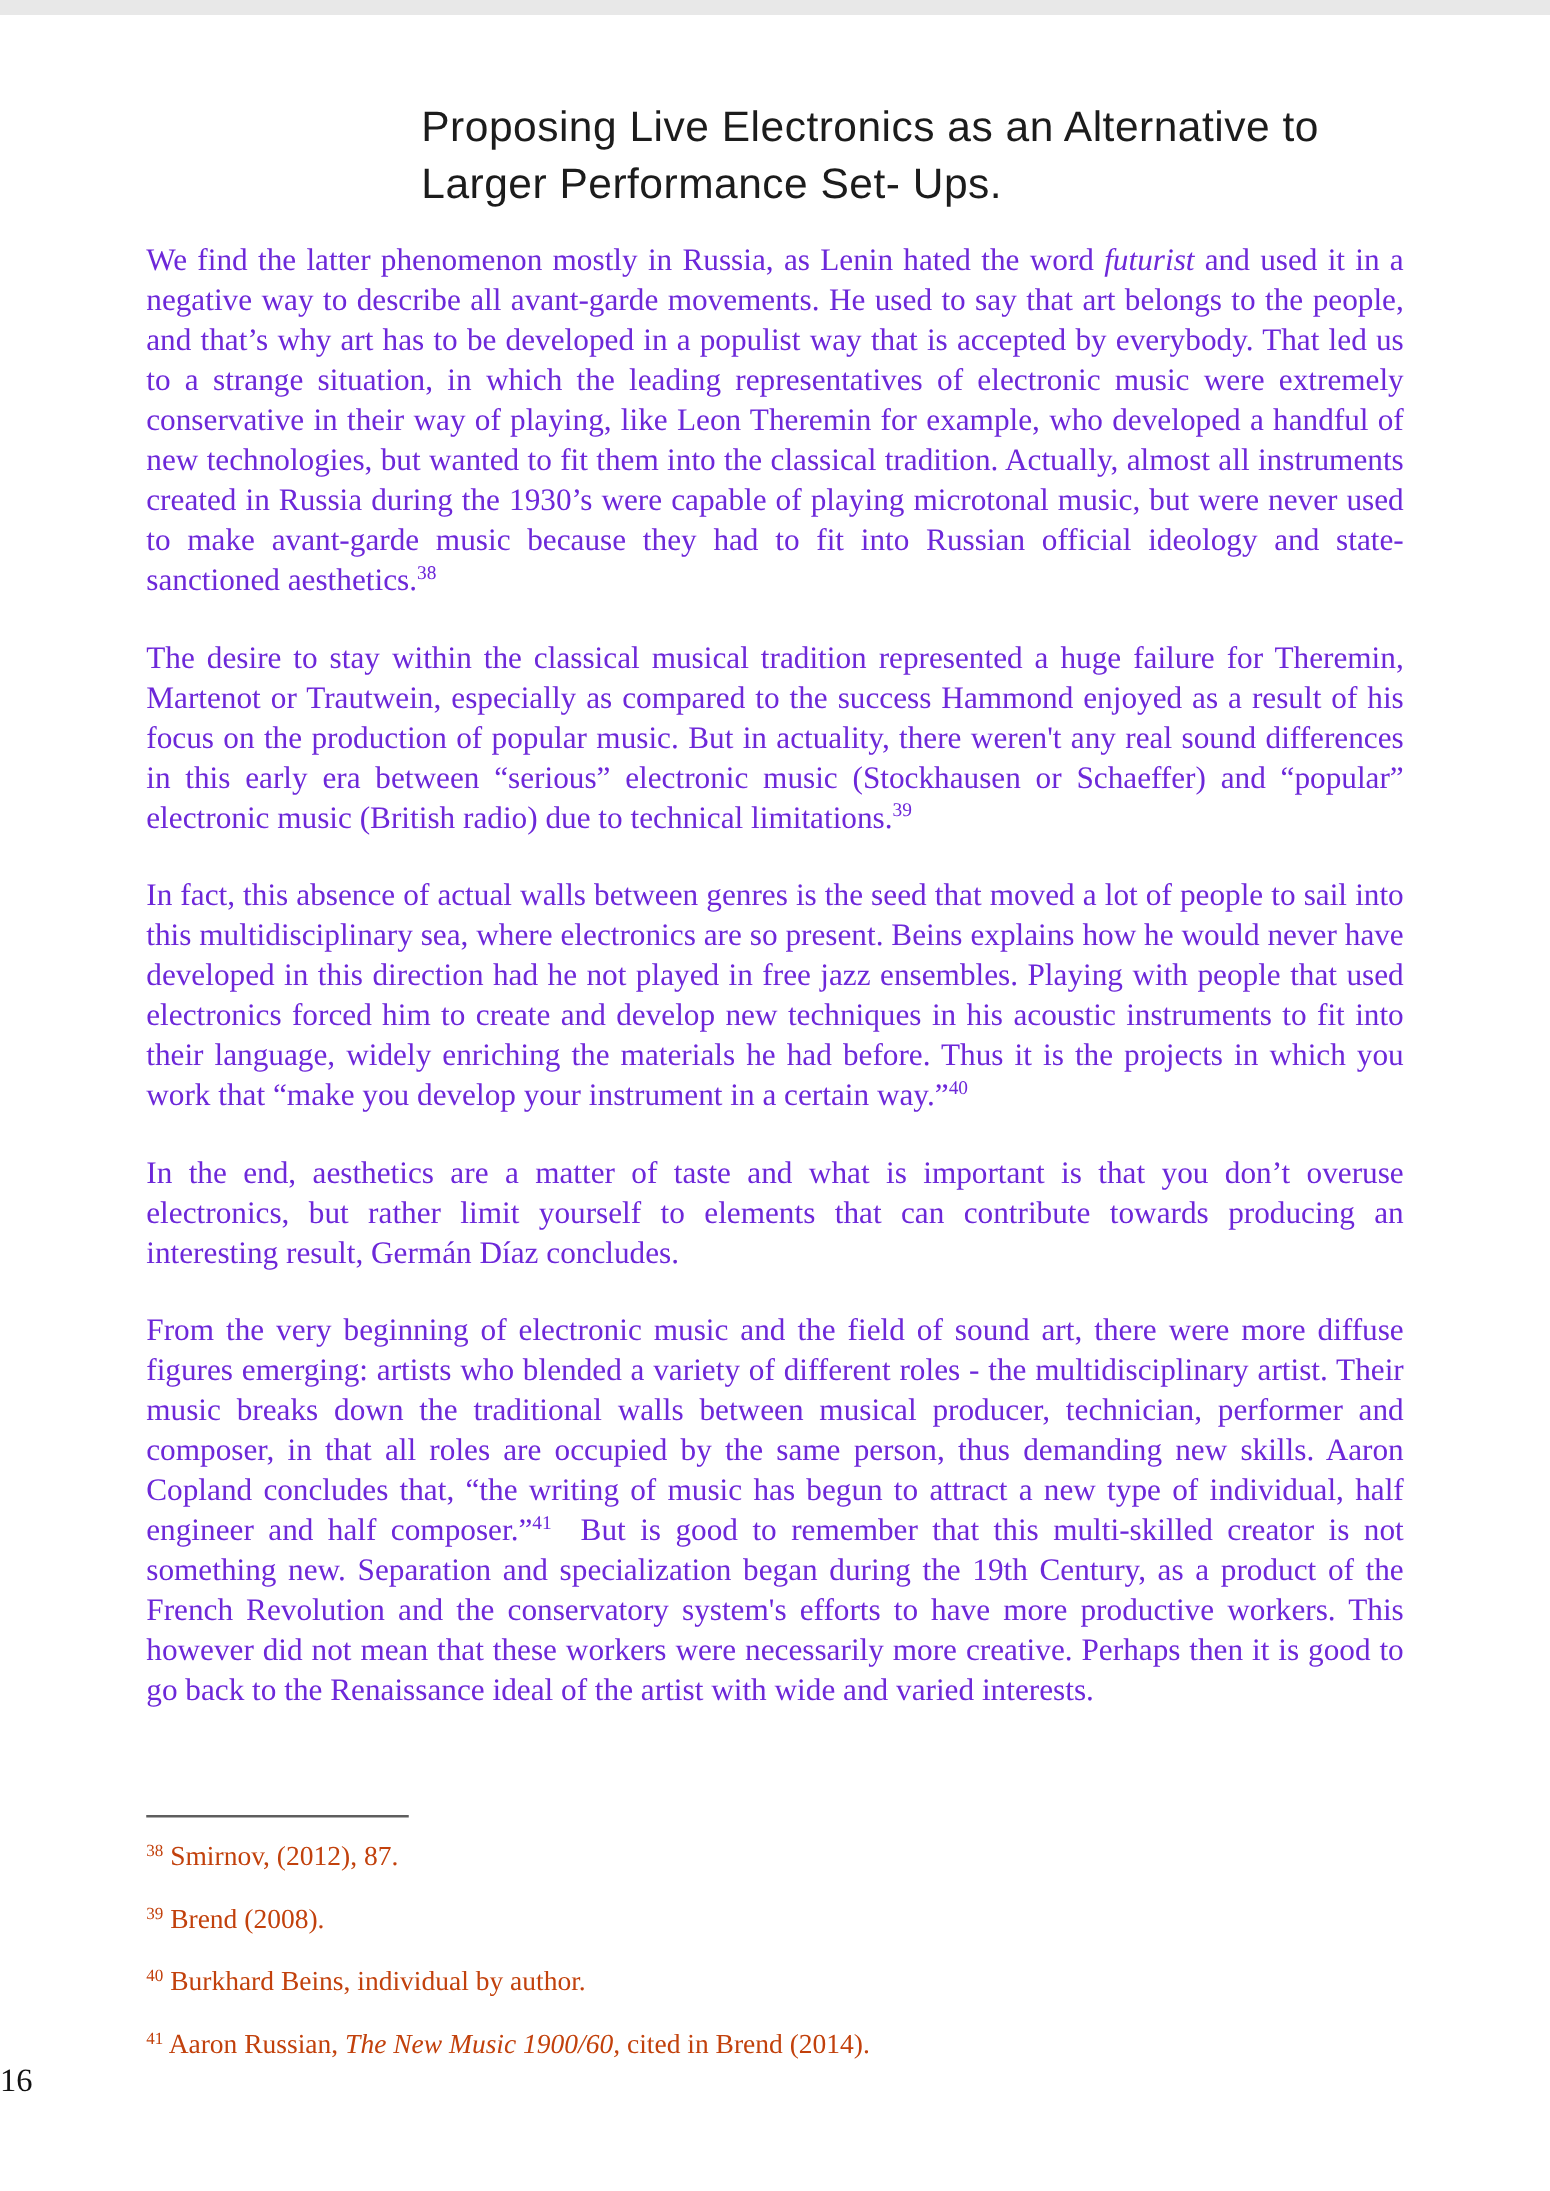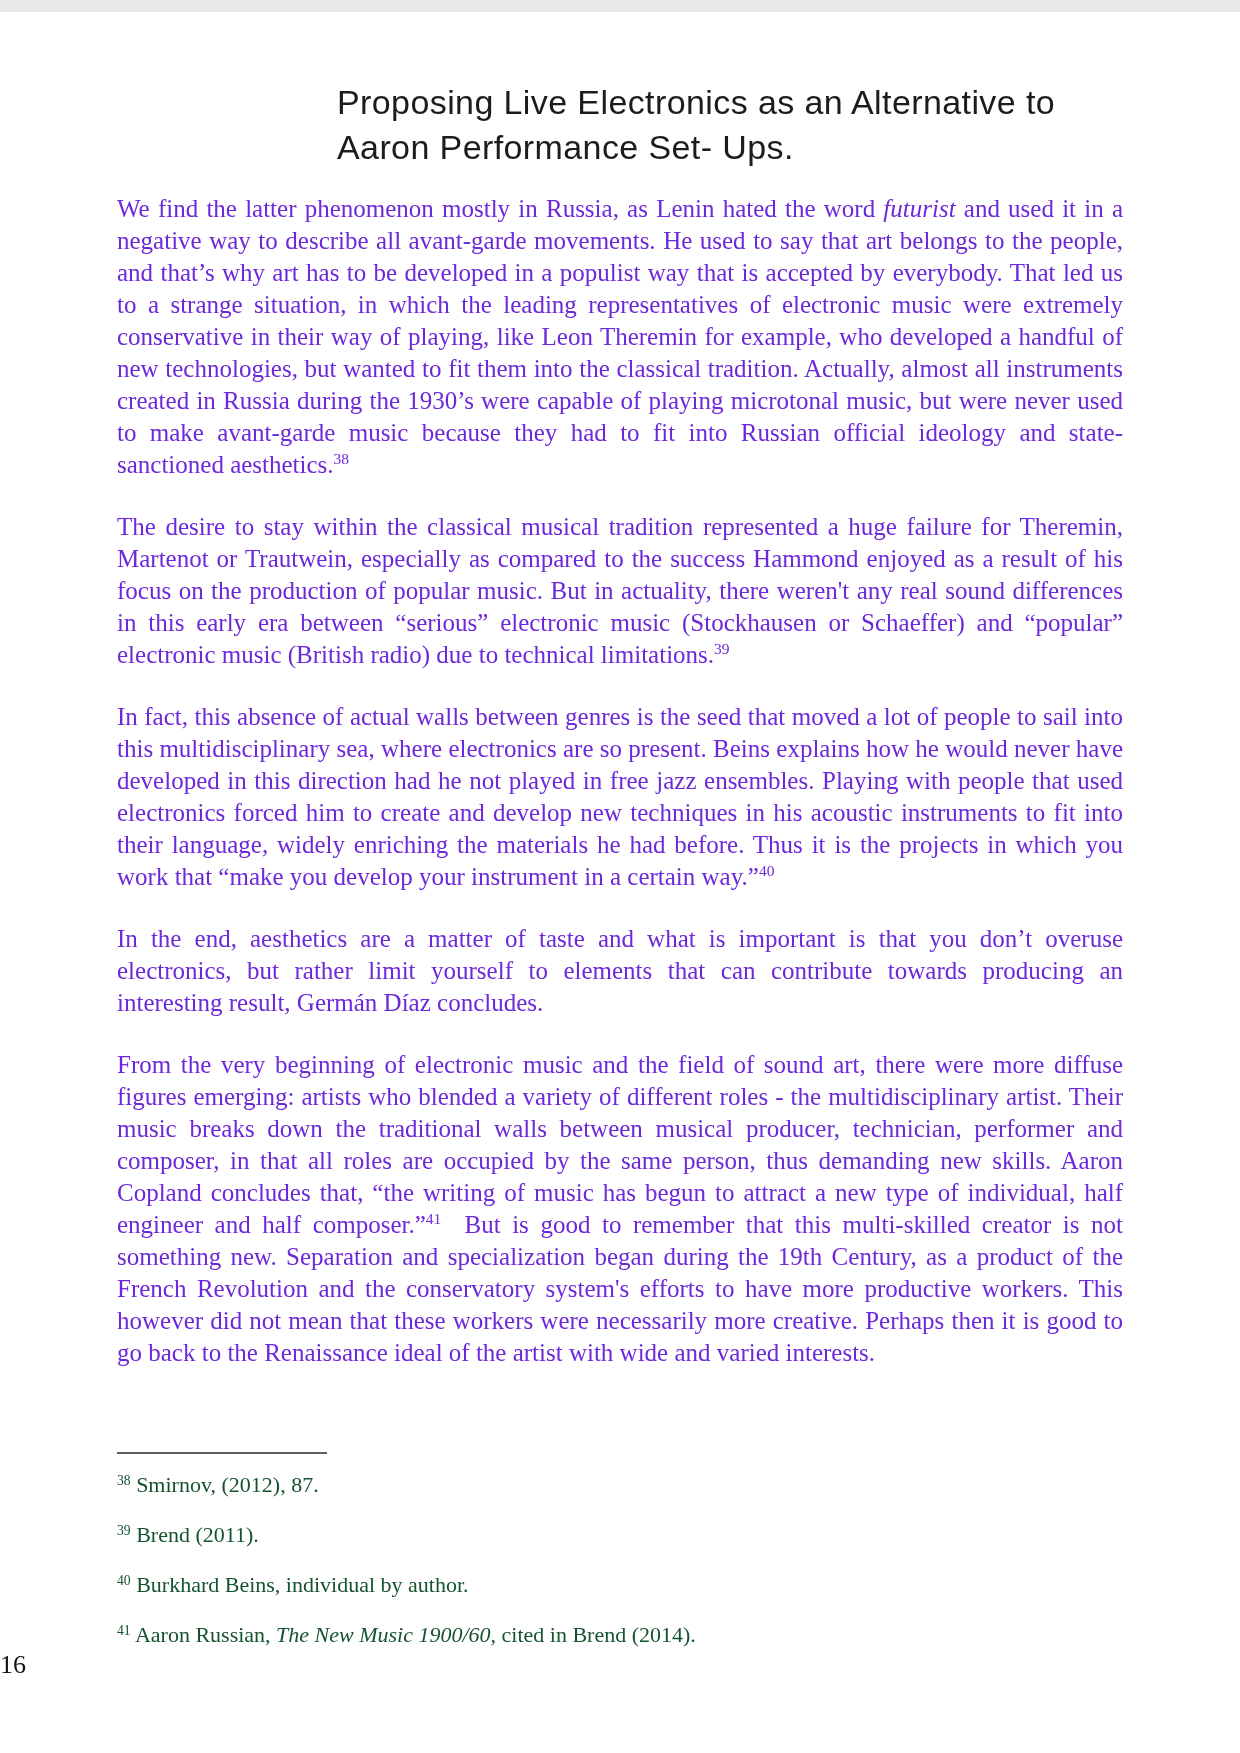--- a/index.html
+++ b/index.html
@@ -54,57 +54,57 @@
   .footnote-rule {
     width: 210px;
     height: 0;
     border-top: 2px solid #5e5e5e;
     margin: 0 0 17px 0;
   }
   .footnote {
     font-family: "Liberation Serif", serif;
     font-size: 22px;
     line-height: 28px;
-    color: #14532d;
+    color: #c2410c;
     margin: 0 0 22px 0;
   }
   .page-number {
     position: absolute;
     left: 0;
     top: 1638px;
     width: 1240px;
     text-align: left;
     font-family: "Liberation Serif", serif;
     font-size: 26px;
     color: #121212;
   }
 </style>
 </head>
 <body>
 
 <div class="page">
 
   <div class="title-block">
     <div>Proposing Live Electronics as an Alternative to</div>
-    <div>Aaron Performance Set- Ups.</div>
+    <div>Larger Performance Set- Ups.</div>
   </div>
 
   <div class="body-text">
       <p><span>We find the latter phenomenon mostly in Russia, as Lenin hated the word </span><span class="it">futurist</span><span> and used it in a negative way to describe all avant-garde movements. He used to say that art belongs to the people, and that’s why art has to be developed in a populist way that is accepted by everybody. That led us to a strange situation, in which the leading representatives of electronic music were extremely conservative in their way of playing, like Leon Theremin for example, who developed a handful of new technologies, but wanted to fit them into the classical tradition. Actually, almost all instruments created in Russia during the 1930’s were capable of playing microtonal music, but were never used to make avant-garde music because they had to fit into Russian official ideology and state-sanctioned aesthetics.</span><sup>38</sup></p>
       <p><span>The desire to stay within the classical musical tradition represented a huge failure for Theremin, Martenot or Trautwein, especially as compared to the success Hammond enjoyed as a result of his focus on the production of popular music. But in actuality, there weren't any real sound differences in this early era between “serious” electronic music (Stockhausen or Schaeffer) and “popular” electronic music (British radio) due to technical limitations.</span><sup>39</sup></p>
       <p><span>In fact, this absence of actual walls between genres is the seed that moved a lot of people to sail into this multidisciplinary sea, where electronics are so present. Beins explains how he would never have developed in this direction had he not played in free jazz ensembles. Playing with people that used electronics forced him to create and develop new techniques in his acoustic instruments to fit into their language, widely enriching the materials he had before. Thus it is the projects in which you work that “make you develop your instrument in a certain way.”</span><sup>40</sup></p>
       <p><span>In the end, aesthetics are a matter of taste and what is important is that you don’t overuse electronics, but rather limit yourself to elements that can contribute towards producing an interesting result, Germán Díaz concludes.</span></p>
       <p><span>From the very beginning of electronic music and the field of sound art, there were more diffuse figures emerging: artists who blended a variety of different roles - the multidisciplinary artist. Their music breaks down the traditional walls between musical producer, technician, performer and composer, in that all roles are occupied by the same person, thus demanding new skills. Aaron Copland concludes that, “the writing of music has begun to attract a new type of individual, half engineer and half composer.”</span><sup>41</sup><span>&nbsp; But is good to remember that this multi-skilled creator is not something new. Separation and specialization began during the 19th Century, as a product of the French Revolution and the conservatory system's efforts to have more productive workers. This however did not mean that these workers were necessarily more creative. Perhaps then it is good to go back to the Renaissance ideal of the artist with wide and varied interests.</span></p>
     </div>
 
   <div class="footnote-area">
     <div class="footnote-rule"></div>
     <div>
         <div class="footnote"><sup>38</sup><span> Smirnov, (2012), 87.</span></div>
-        <div class="footnote"><sup>39</sup><span> Brend (2011).</span></div>
+        <div class="footnote"><sup>39</sup><span> Brend (2008).</span></div>
         <div class="footnote"><sup>40</sup><span> Burkhard Beins, individual by author.</span></div>
         <div class="footnote"><sup>41</sup><span> Aaron Russian, </span><span class="it">The New Music 1900/60,</span><span> cited in Brend (2014).</span></div>
       </div>
   </div>
 
   <div class="page-number">16</div>
 
 </div>
 
 </body></html>

